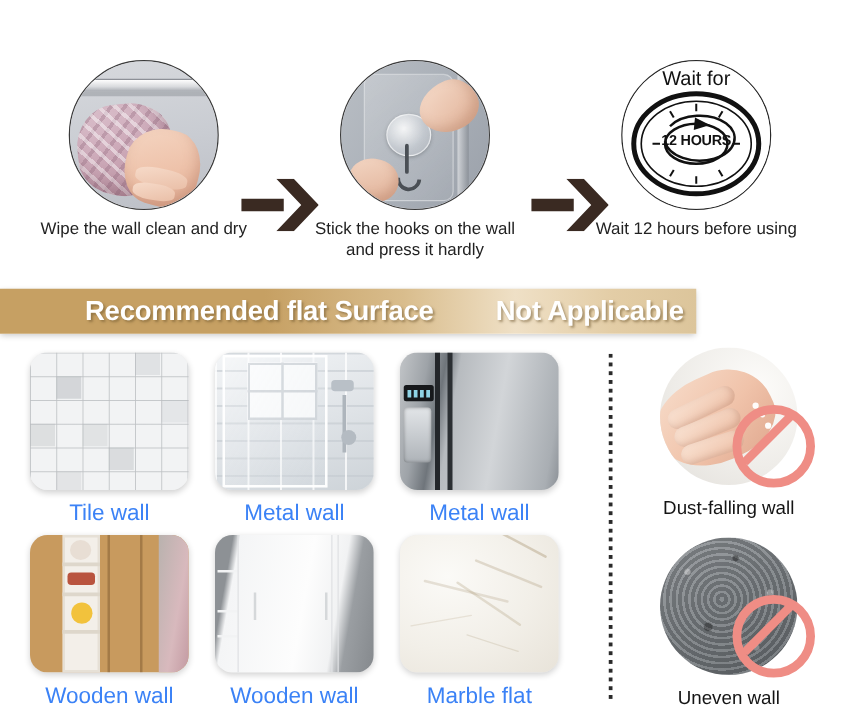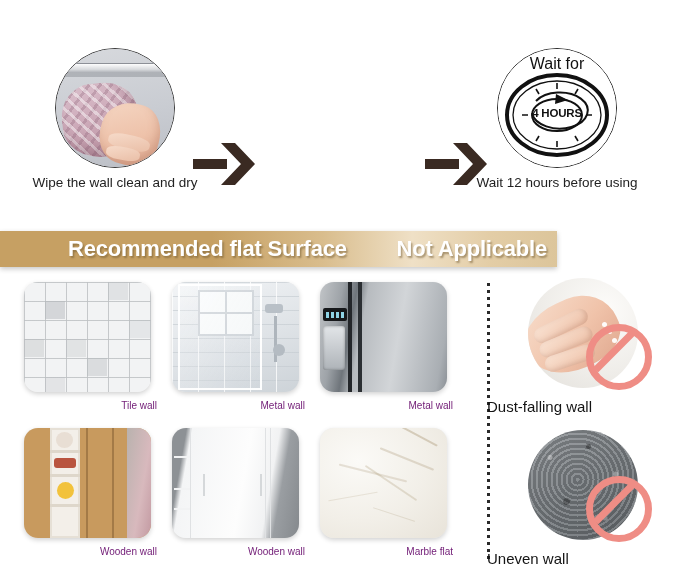--- a/index.html
+++ b/index.html
@@ -131,21 +131,21 @@
 
   
   .surfaces{position:absolute;left:0;top:276px;width:487px;height:306px;}
   .cell{position:absolute;width:139px;}
   .thumb-box{
     width:127px;height:110px;border-radius:14px;overflow:hidden;position:relative;
     margin:0 auto;background:#eee;
     box-shadow:0 2px 5px rgba(0,0,0,.18);
   }
   .cell .cap{
-    margin-top:8px;text-align:right;font-size:10px;color:#701a75;
+    margin-top:8px;text-align:center;font-size:18px;color:#3b82f6;
   }
   #cell-tile{left:18px;top:6px;}
   #cell-glass{left:166px;top:6px;}
   #cell-metal{left:314px;top:6px;}
   #cell-wooden-1{left:18px;top:152px;}
   #cell-wooden-2{left:166px;top:152px;}
   #cell-marble{left:314px;top:152px;}
 
   
   .tilewall{position:absolute;inset:0;background:#f2f3f4;
@@ -198,21 +198,21 @@
   .w2-shelfline{position:absolute;left:2px;width:16px;height:2px;background:#f2f3f4;}
   .w2-handle{position:absolute;width:2px;height:22px;background:#d5d8da;}
   .w2-seam{position:absolute;top:0;bottom:0;width:1px;background:#dfe1e3;}
   
   .marble{position:absolute;inset:0;background:
     radial-gradient(ellipse at 30% 30%, #fbfaf7 0%, #f2efe8 55%, #e8e3d9 100%);}
   .marble i{position:absolute;display:block;background:rgba(176,158,126,.55);border-radius:2px;}
 
   
   .na-col{position:absolute;left:487px;top:276px;width:192px;height:306px;}
-  .na-cell{position:absolute;left:0;width:192px;}
+  .na-cell{position:absolute;left:0;width:192px;text-align:center;}
   #na-dust{top:2px;}
   #na-uneven{top:154px;}
   .na-circle{
     width:110px;height:110px;border-radius:50%;
     margin:0 auto;position:relative;overflow:hidden;
   }
   .na-wrap{position:relative;width:150px;margin:0 auto;height:116px;}
   .na-cap{margin-top:4px;font-size:15px;color:#141414;}
   .dustwall{position:absolute;inset:0;
     background:radial-gradient(circle at 70% 30%, #fdfcfa 0%, #eeece8 60%, #e2dfda 100%);}
@@ -261,20 +261,34 @@
       <div class="step-cap">Wipe the wall clean and dry</div>
     </div>
 
     <div class="arrow" id="arrow-1">
       <svg width="62" height="42" viewBox="0 0 62 42">
         <rect x="0" y="16" width="34" height="10" fill="#3a2a22"></rect>
         <polygon points="28,0 42,0 62,21 42,42 28,42 48,21" fill="#3a2a22"></polygon>
       </svg>
     </div>
 
+    <div class="step" id="step-2">
+      <div class="step-circle">
+        <div class="w2-bg"></div>
+        <div class="w2-panel"></div>
+        <div class="w2-edge"></div>
+        <div class="hook-disc"></div>
+        <div class="hook-arm"></div>
+        <div class="hook-curl"></div>
+        <div class="thumb"></div>
+        <div class="thumb2"></div>
+      </div>
+      <div class="step-cap">Stick the hooks on the wall
+and press it hardly</div>
+    </div>
 
     <div class="arrow" id="arrow-2">
       <svg width="62" height="42" viewBox="0 0 62 42">
         <rect x="0" y="16" width="34" height="10" fill="#3a2a22"></rect>
         <polygon points="28,0 42,0 62,21 42,42 28,42 48,21" fill="#3a2a22"></polygon>
       </svg>
     </div>
 
     <div class="step" id="step-3">
       <div class="step-circle" style="border-color:#2a2a2a;background:#fff">
@@ -290,21 +304,21 @@
               <line x1="80" y1="92" x2="77" y2="87"></line>
               <line x1="59" y1="98" x2="59" y2="92"></line>
               <line x1="38" y1="92" x2="41" y2="87"></line>
               <line x1="24" y1="66" x2="30" y2="66"></line>
               <line x1="38" y1="40" x2="41" y2="45"></line>
             </g>
             <path d="M38 52 A28 18 0 1 1 34 64" fill="none" stroke="#111" stroke-width="2"></path>
             <polygon points="58,45 70,51 57,55" fill="#111"></polygon>
           </svg>
           <div style="position:absolute;left:0;top:6px;width:118px;text-align:center;font-size:16px;color:#111;">Wait for</div>
-          <div style="position:absolute;left:0;top:58px;width:118px;text-align:center;font-size:11.5px;font-weight:bold;letter-spacing:-0.2px;color:#111;">4 HOURS</div>
+          <div style="position:absolute;left:0;top:58px;width:118px;text-align:center;font-size:11.5px;font-weight:bold;letter-spacing:-0.2px;color:#111;">12 HOURS</div>
         </div>
       </div>
       <div class="step-cap">Wait 12 hours before using</div>
     </div>
   </div>
 
   <div class="banner">
     <div class="banner-label" id="banner-recommended">Recommended flat Surface</div>
     <div class="banner-label" id="banner-not-applicable">Not Applicable</div>
   </div>

